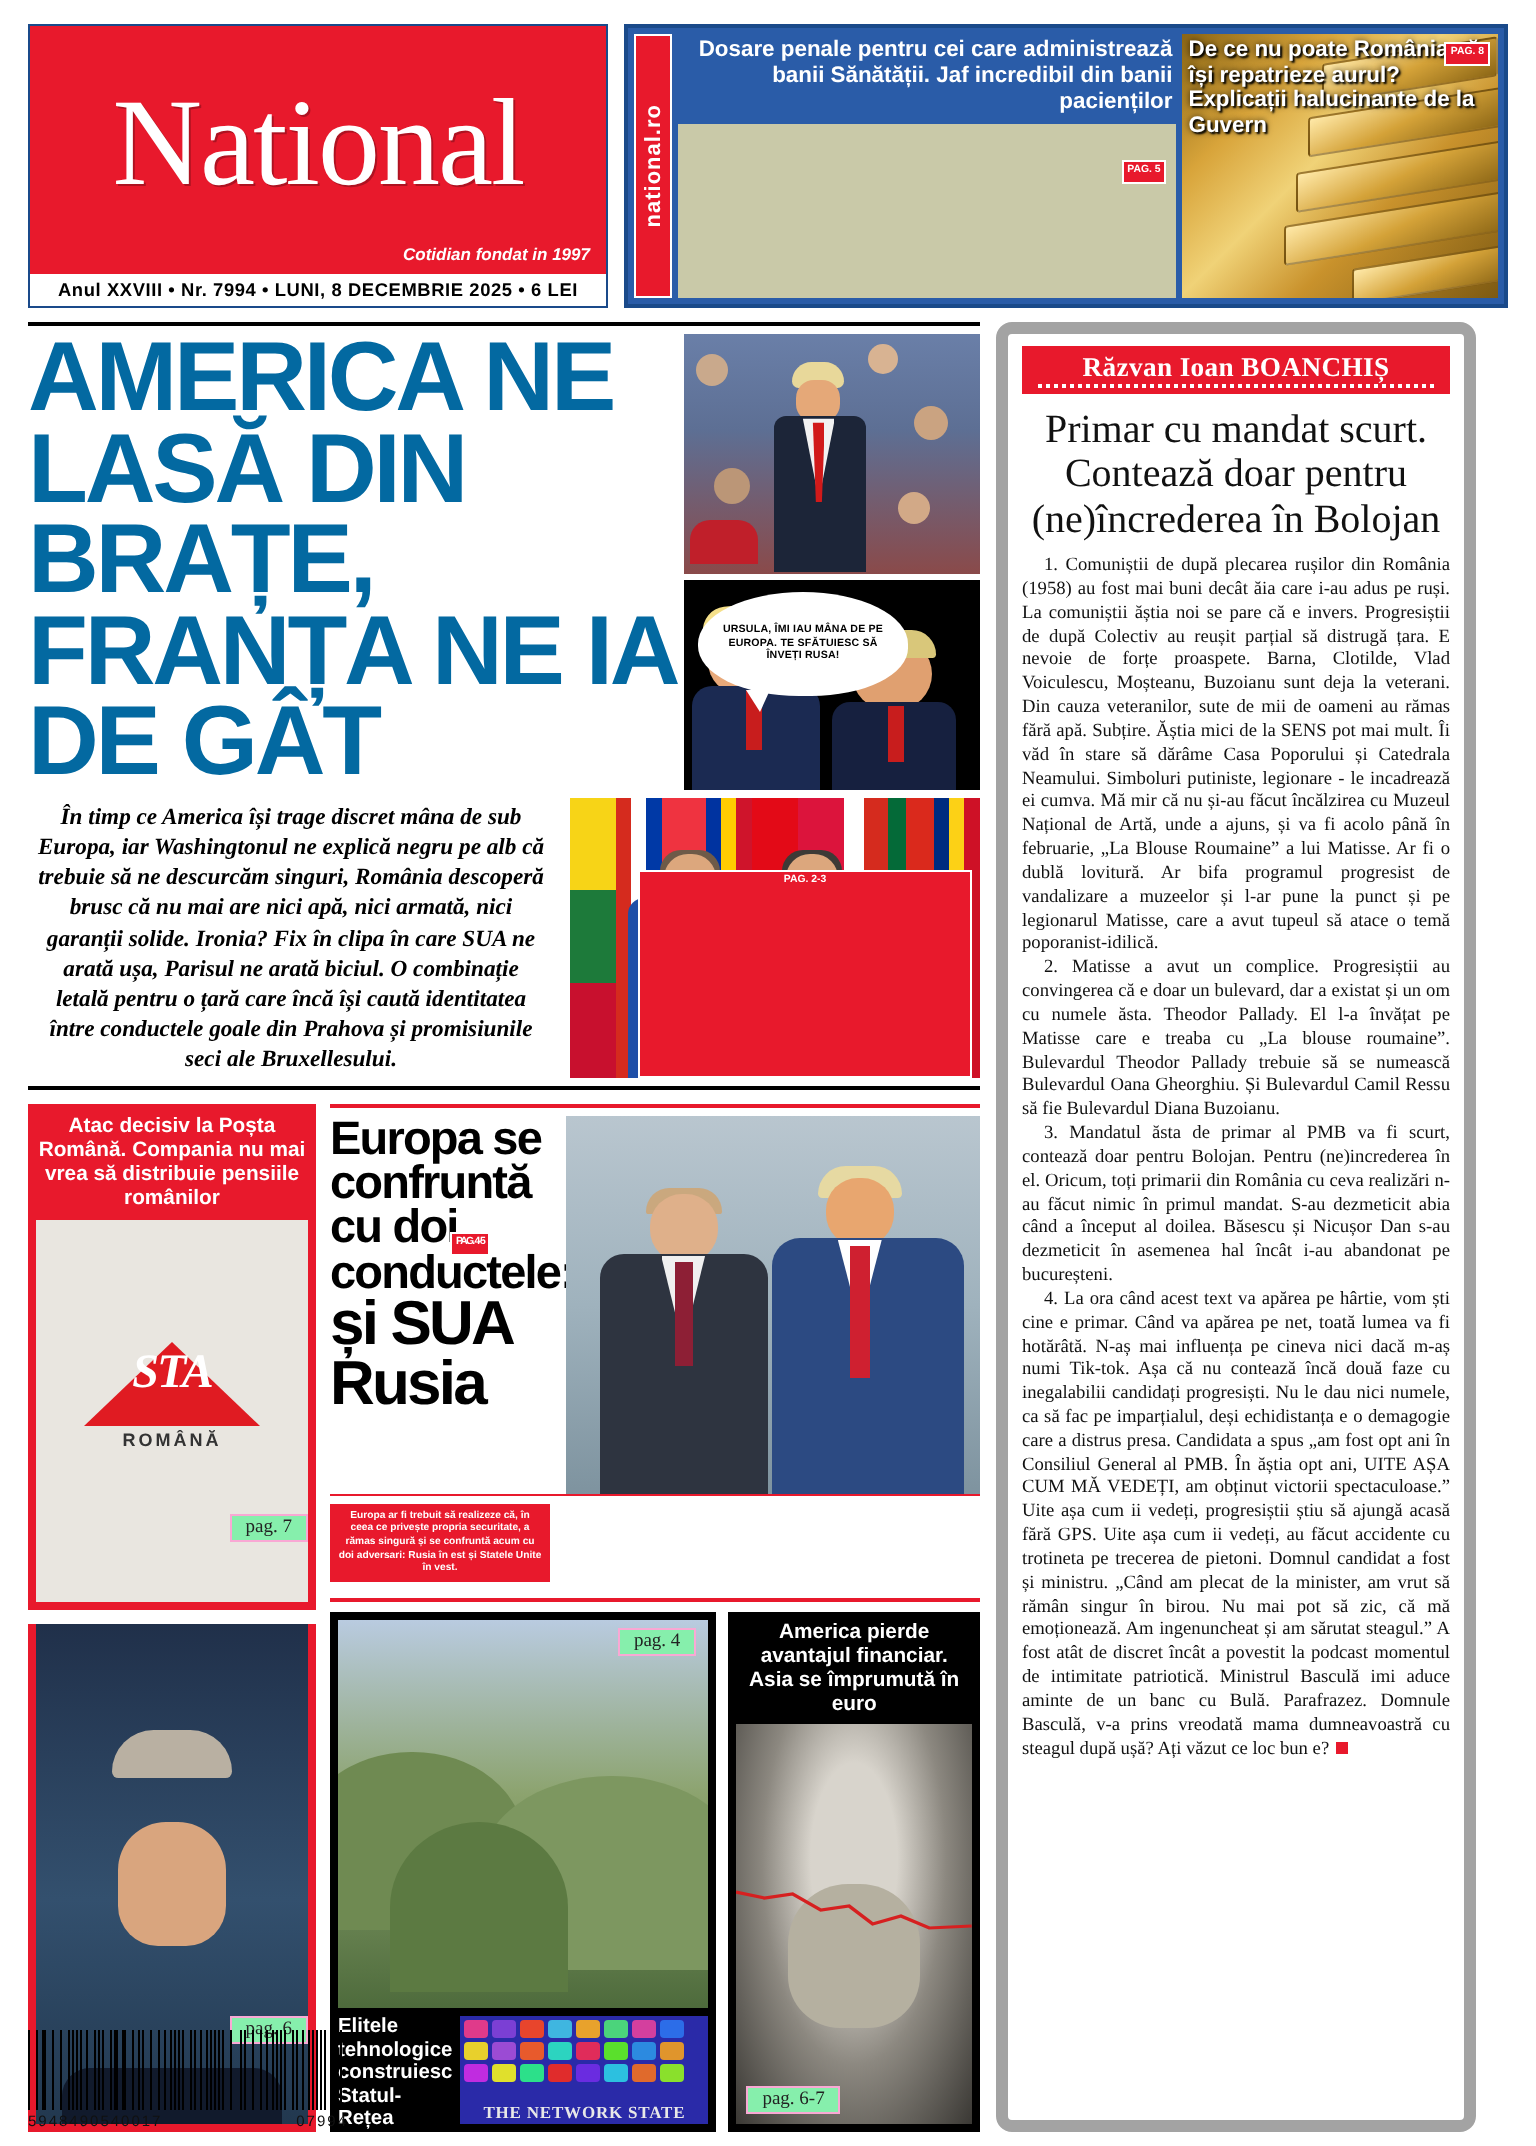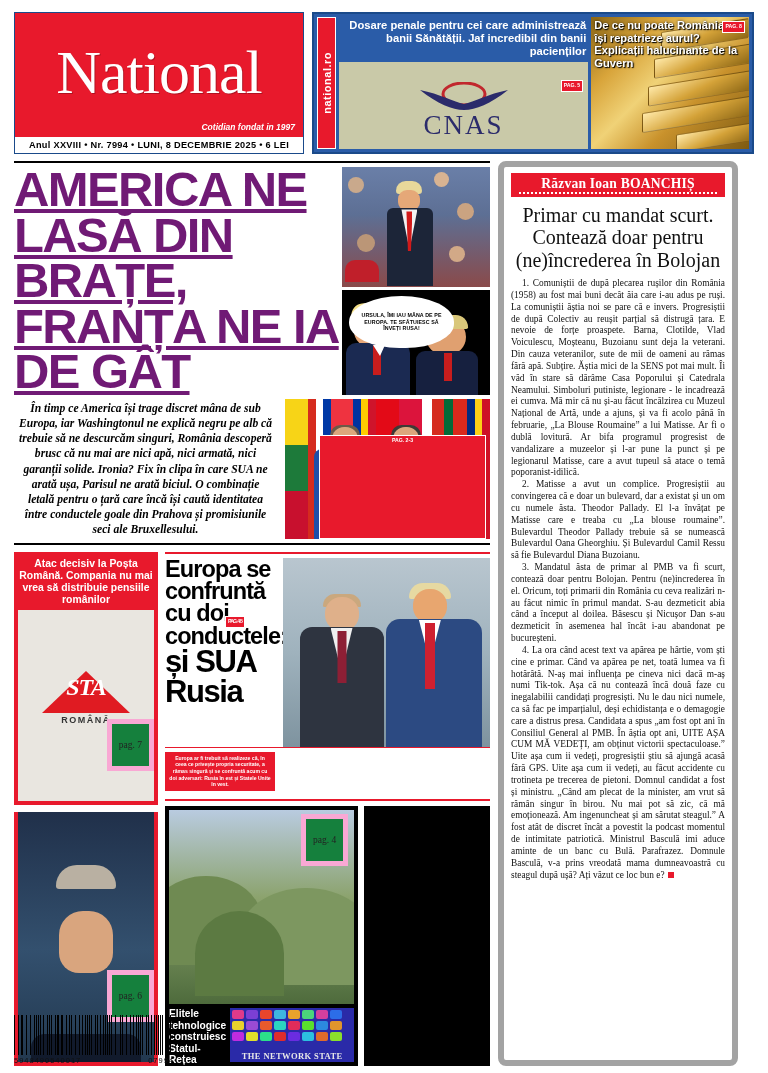--- a/index.html
+++ b/index.html
@@ -95,21 +95,21 @@
   .left-col { width: 476px; display: flex; flex-direction: column; }
   .right-col { width: 240px; }
 
   
   .lead { border-top: 2px solid #000; border-bottom: 2px solid #000; padding: 2px 0 4px;
           position: relative; }
   .lead-top { display: flex; }
   .headline {
     flex: 1; font-family: "Liberation Sans", sans-serif;
     font-weight: bold; font-size: 49px; line-height: .93;
-    letter-spacing: -1.6px; color: #701a75; padding-top: 2px; text-decoration: underline;
+    letter-spacing: -1.6px; color: #0369a1; padding-top: 2px;
   }
   .lead-photos { width: 148px; display: flex; flex-direction: column; gap: 3px; padding-top: 2px; }
   .photo-trump {
     height: 120px; position: relative; overflow: hidden;
     background: linear-gradient(180deg,#6a7fa8 0%,#5d6f94 40%,#8a4a4a 100%);
   }
   .crowd { position: absolute; inset: 0; }
   .crowd i { position: absolute; border-radius: 50%; }
   .trump-fig { position: absolute; left: 28%; top: 12%; width: 56px; height: 105px; }
   .t-hair { position: absolute; left: 13px; top: 0; width: 26px; height: 13px;
@@ -208,23 +208,23 @@
     font-family: "Liberation Serif", serif; font-size: 24px; color: #fff;
     font-weight: bold; font-style: italic; letter-spacing: -1px; }
   .heg-img { background: linear-gradient(180deg,#20304a 0%,#33506e 55%,#22384f 100%); }
   .heg-face { position: absolute; left: 50%; top: 52%; transform: translate(-50%,-50%);
               width: 54px; height: 62px; background: #d9a57e; border-radius: 24px 24px 20px 20px; }
   .heg-hair { position: absolute; left: 50%; top: 26%; transform: translate(-50%,-50%);
               width: 60px; height: 24px; background: #b9b0a2; border-radius: 26px 26px 4px 4px; }
   .heg-suit { position: absolute; left: 50%; bottom: -6px; transform: translateX(-50%);
               width: 110px; height: 34px; background: #111a2c; border-radius: 14px 14px 0 0; }
   .pagtab {
-    position: absolute; background: #15803d; color: #222; border: 5px solid #f9a8d4;
+    position: absolute; background: #86efac; color: #222; border: 1px solid #f9a8d4;
     font-family: "Liberation Serif", serif; font-size: 9.5px;
-    padding: 16px 7px; right: 4px;
+    padding: 1px 7px; right: 4px;
   }
 
   .center-col { flex: 1; display: flex; flex-direction: column; gap: 6px; }
   .euro-box { border-top: 2px solid #e8192c; border-bottom: 1px solid #e8192c;
               display: flex; padding-top: 4px; height: 196px; }
   .euro-title {
     width: 114px; font-weight: bold; font-size: 23.5px; line-height: .95;
     letter-spacing: -.9px; position: relative;
   }
   .euro-title .big { font-size: 31px; letter-spacing: -1.4px; display: block; }
@@ -336,29 +336,20 @@
     </div>
 
     <div class="banner">
       <div class="banner-site">
         <span>national.ro</span>
       </div>
 
       <div class="banner-left">
         <div class="banner-head">Dosare penale pentru cei care administrează banii Sănătății. Jaf incredibil din banii pacienților</div>
         <div class="banner-img-cnas">
-          <div class="cnas-logo">
-            <div class="cnas-bird">
-              <svg viewBox="0 0 92 30" width="92" height="30">
-                <ellipse cx="46" cy="12" rx="21" ry="11" fill="none" stroke="#c1272d" stroke-width="3"></ellipse>
-                <path d="M2 8 C22 12 36 20 46 22 C56 20 70 12 90 8 C72 22 58 28 46 28 C34 28 20 22 2 8 Z" fill="#2b2b6b"></path>
-              </svg>
-            </div>
-            <div class="cnas-text">CNAS</div>
-          </div>
           <div class="pagbadge" style="right:5px;top:18px;">PAG. 5</div>
         </div>
       </div>
 
       <div class="banner-right">
         <div class="gold-bars">
           <div style="left:44%;top:6%;width:56%;height:15%;transform:skewY(-9deg);"></div>
           <div style="left:40%;top:26%;width:62%;height:15%;transform:skewY(-9deg);"></div>
           <div style="left:36%;top:46%;width:68%;height:15%;transform:skewY(-9deg);"></div>
           <div style="left:32%;top:66%;width:72%;height:15%;transform:skewY(-9deg);"></div>
@@ -541,20 +532,31 @@
                     <i style="background:#6a2ce0"></i>
                   <i style="background:#2cc0e0"></i>
                     <i style="background:#e06a2c"></i>
                     <i style="background:#8ae02c"></i>
                   <div class="bb-gridtext">THE NETWORK STATE</div>
                 </div>
               </div>
             </div>
 
             <div class="bb-right">
+              <div class="bb-rhead">America pierde avantajul financiar. Asia se împrumută în euro</div>
+              <div class="bb-rphoto">
+                <div class="trump-bw"></div>
+                <div class="dollar-face"></div>
+                <div class="redline">
+                  <svg viewBox="0 0 100 26" preserveAspectRatio="none">
+                    <polyline points="0,4 12,7 24,5 36,13 48,11 58,20 70,16 82,22 100,21" fill="none" stroke="#d62020" stroke-width="1.6"></polyline>
+                  </svg>
+                </div>
+                <div class="pagtab" style="bottom:5px;left:5px;right:auto;">pag. 6-7</div>
+              </div>
             </div>
           </div>
         </div>
       </div>
     </div>
 
     <div class="right-col">
       <div class="opinion">
         <div class="op-author">Răzvan Ioan BOANCHIȘ</div>
         <div class="op-title">Primar cu mandat scurt. Contează doar pentru (ne)încrederea în Bolojan</div>

